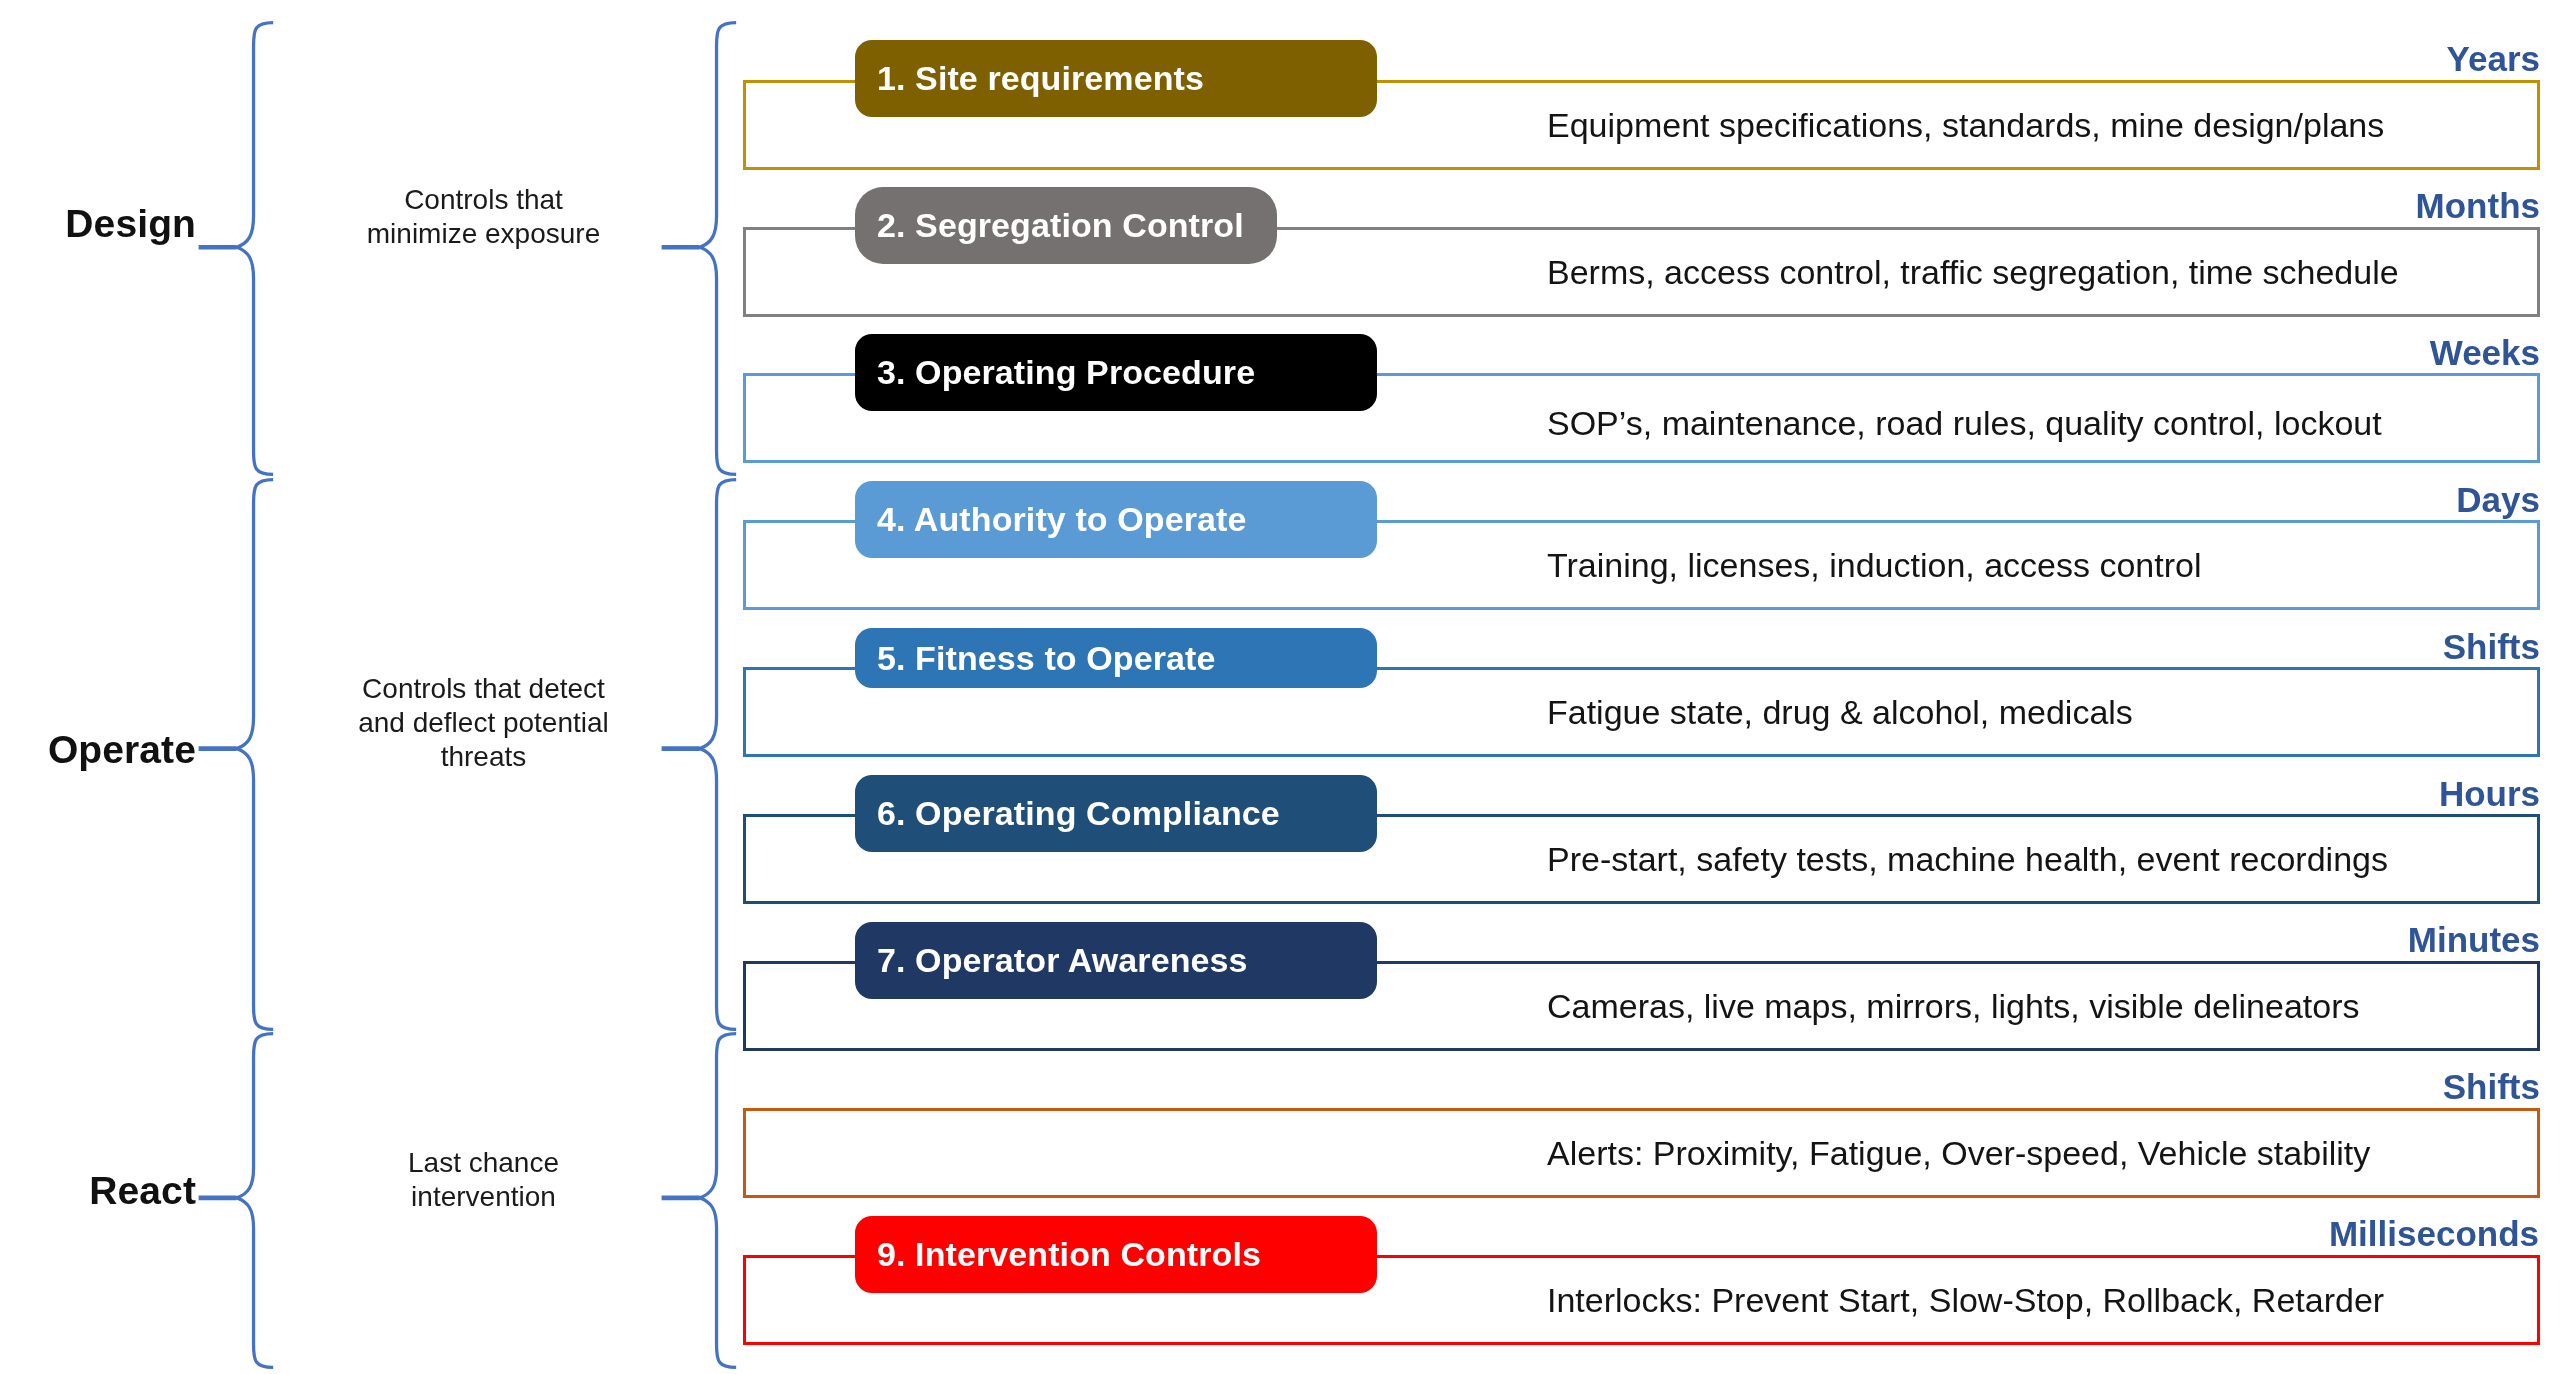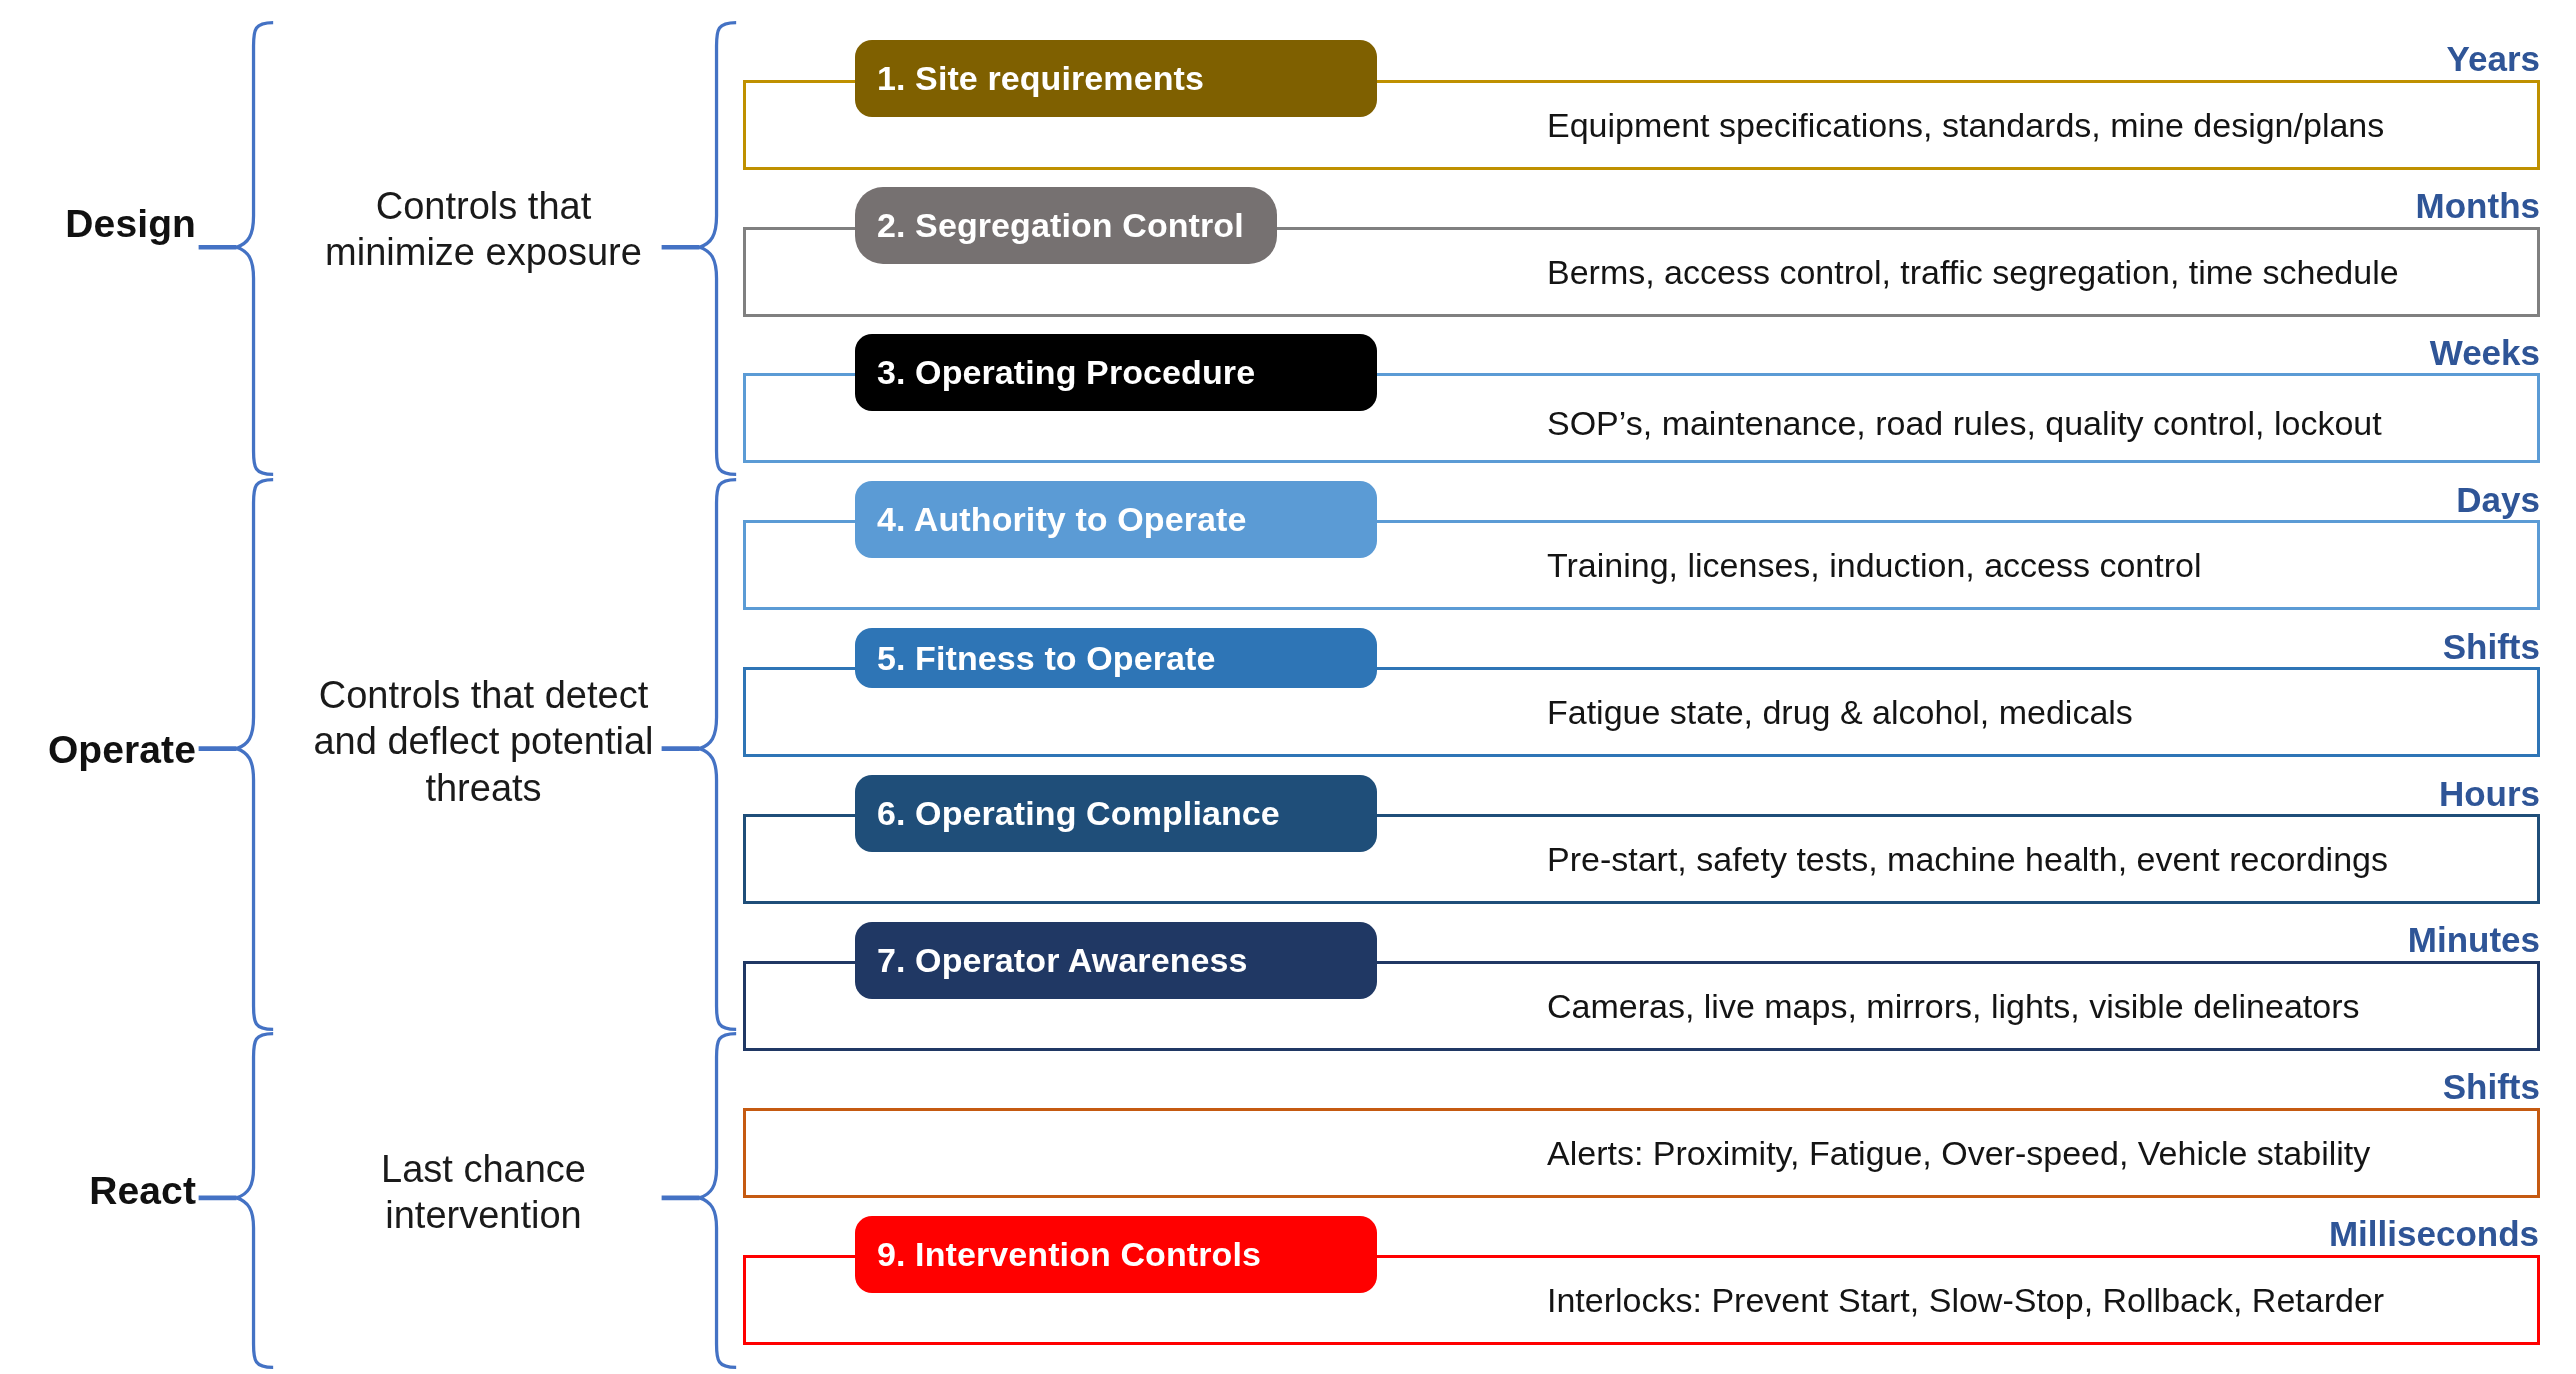--- a/index.html
+++ b/index.html
@@ -19,21 +19,21 @@
 
   
   .brace{position:absolute;}
   .brace svg{display:block;width:100%;height:100%;}
 
   
   .group-desc{
     position:absolute;
     text-align:center;
     color:#1a1a1a;
-    font-size:38px;
+    font-size:28px;
     line-height:1.22;
   }
 
   
   .row-rect{
     position:absolute;
     background:#ffffff;
     box-sizing:border-box;
     border-style:solid;
   }

